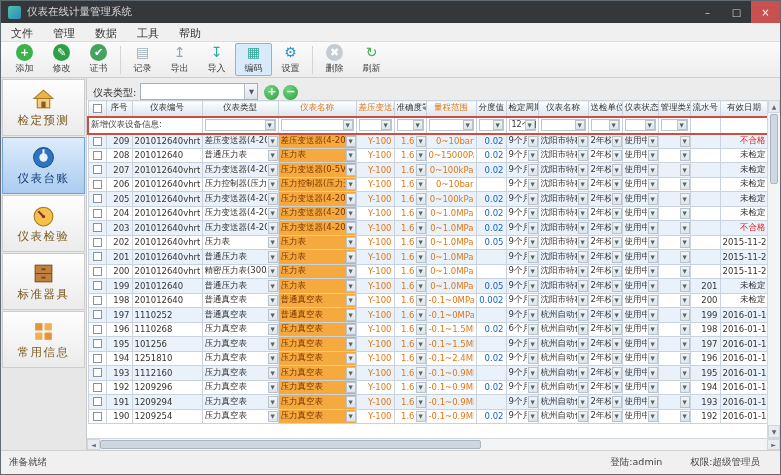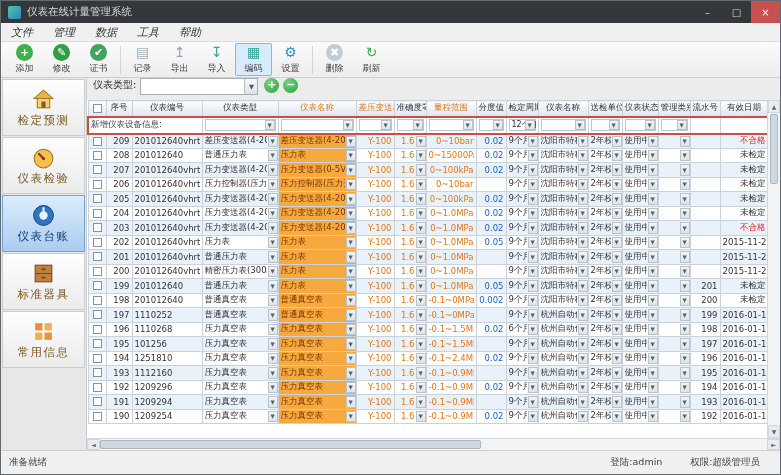--- a/index.html
+++ b/index.html
@@ -8,21 +8,21 @@
   .window { position:relative; width:781px; height:475px; display:flex; flex-direction:column; background:#ececec; border:1px solid #5f6a72; }
 
   
   .titlebar { flex:0 0 22px; background:#35383b; display:flex; align-items:center; color:#d8d8d8; }
   .app-icon { width:13px; height:13px; margin:0 6px 0 7px; border-radius:2px; background:linear-gradient(135deg,#53c0aa,#2a8bbf); }
   .title-text { flex:1; font-size:10.5px; }
   .win-btn { width:29px; height:100%; display:flex; align-items:center; justify-content:center; font-size:10px; color:#cfcfcf; }
   .win-btn.close { background:#c75050; color:#fff; }
 
   
-  .menubar { flex:0 0 19px; background:#f0f0f0; border-bottom:1px solid #dcdcdc; display:flex; align-items:center; font-size:11px; color:#333;font-style:italic; }
+  .menubar { flex:0 0 19px; background:#f0f0f0; border-bottom:1px solid #dcdcdc; display:flex; align-items:flex-end; font-size:11px; color:#333; }
   .menu-item { padding:0 10px; display:flex; align-items:center; }
 
   
   .toolbar { flex:0 0 36px; background:linear-gradient(#fbfbfb,#ededed); border-bottom:1px solid #cfcfcf; display:flex; align-items:center; padding:0 5px; }
   .tb-btn { width:37px; height:33px; display:flex; flex-direction:column; align-items:center; justify-content:center; border:1px solid transparent; border-radius:2px; }
   .tb-btn.active { background:#d9ebfa; border-color:#8ab5de; }
   .tb-ico { width:17px; height:17px; text-align:center; }
   .tb-ico.circle { border-radius:50%; color:#fff; font-size:11px; line-height:17px; font-weight:bold; }
   .tb-ico.glyph { font-size:14px; line-height:17px; }
   .tb-label { font-size:9px; color:#444; margin-top:1px; }
@@ -33,21 +33,21 @@
   
   .sidebar { flex:0 0 86px; background:#e7e7e7; border-right:1px solid #cccccc; }
   .side-btn { height:57px; margin:1px; background:linear-gradient(#fefefe,#ebebeb); border:1px solid #cdcdcd; display:flex; flex-direction:column; align-items:center; justify-content:center; }
   .side-btn.active { background:linear-gradient(#dcecfc,#abccf0); border-color:#73a2d4; }
   .side-ico { width:25px; height:25px; }
   .side-label { font-size:11.5px; font-weight:normal; color:#7a5a1e; letter-spacing:1.5px; margin-top:1px; }
   .side-btn.active .side-label { color:#103e74; }
 
   
   .main { flex:1; display:flex; flex-direction:column; min-width:0; }
-  .filterbar { flex:0 0 22px; display:flex; align-items:flex-start; padding:0 6px; background:#ececec; font-size:10px; color:#333; }
+  .filterbar { flex:0 0 22px; display:flex; align-items:flex-end; padding:0 6px; background:#ececec; font-size:10px; color:#333; }
   .filter-label { margin-right:4px; }
   .combo { width:118px; height:17px; background:#fff; border:1px solid #a6aeb6; display:flex; margin-right:6px; }
   .combo-val { flex:1; font-size:9px; line-height:15px; padding:0 3px; }
   .combo-arrow { flex:0 0 13px; background:linear-gradient(#f4f7fa,#dbe3ea); border-left:1px solid #b3bcc5; font-size:6.5px; color:#556; display:flex; align-items:center; justify-content:center; }
   .round-btn { width:15px; height:15px; margin-right:4px; border-radius:50%; background:radial-gradient(circle at 35% 30%,#72d381,#2da03c); color:#fff; font-size:11px; line-height:13px; text-align:center; font-weight:bold; }
 
   .grid-zone { flex:1; display:flex; min-height:0; }
   .grid-scroll { flex:1; min-width:0; background:#fff; overflow:hidden; }
   table { width:100%; table-layout:fixed; border-collapse:collapse; }
   th,td { border:1px solid #c8d3de; overflow:hidden; white-space:nowrap; font-weight:normal; }
@@ -152,35 +152,35 @@
   <div class="bodyzone">
     <div class="sidebar">
         <div class="side-btn">
           <span class="side-ico"><svg viewBox="0 0 24 24">
               <path d="M3 11 L12 3 L21 11 Z" fill="#e8b54a" stroke="#a87818" stroke-width="1"></path>
               <rect x="6" y="11" width="12" height="9" fill="#f0d080" stroke="#a87818"></rect>
               <rect x="10" y="14" width="4" height="6" fill="#8a5a20"></rect>
             </svg></span>
           <span class="side-label">检定预测</span>
         </div>
+        <div class="side-btn active">
+          <span class="side-ico"><svg viewBox="0 0 24 24">
+              <circle cx="12" cy="12" r="9.5" fill="#2f74c0" stroke="#1b4f8a"></circle>
+              <circle cx="12" cy="12" r="4" fill="#eaf2fb"></circle>
+              <rect x="11" y="4" width="2" height="6" fill="#eaf2fb"></rect>
+            </svg></span>
+          <span class="side-label">仪表台账</span>
+        </div>
         <div class="side-btn">
           <span class="side-ico"><svg viewBox="0 0 24 24">
               <circle cx="12" cy="13" r="9" fill="#f3c14d" stroke="#a87818"></circle>
               <path d="M12 13 L7 8" stroke="#8a3030" stroke-width="2"></path>
               <circle cx="12" cy="13" r="1.6" fill="#8a3030"></circle>
             </svg></span>
           <span class="side-label">仪表检验</span>
-        </div>
-        <div class="side-btn active">
-          <span class="side-ico"><svg viewBox="0 0 24 24">
-              <circle cx="12" cy="12" r="9.5" fill="#2f74c0" stroke="#1b4f8a"></circle>
-              <circle cx="12" cy="12" r="4" fill="#eaf2fb"></circle>
-              <rect x="11" y="4" width="2" height="6" fill="#eaf2fb"></rect>
-            </svg></span>
-          <span class="side-label">仪表台账</span>
         </div>
         <div class="side-btn">
           <span class="side-ico"><svg viewBox="0 0 24 24">
               <rect x="4" y="4" width="16" height="16" fill="#c08040" stroke="#7a4a16"></rect>
               <line x1="4" y1="12" x2="20" y2="12" stroke="#7a4a16"></line>
               <rect x="10" y="7" width="4" height="1.8" fill="#7a4a16"></rect>
               <rect x="10" y="15" width="4" height="1.8" fill="#7a4a16"></rect>
             </svg></span>
           <span class="side-label">标准器具</span>
         </div>

